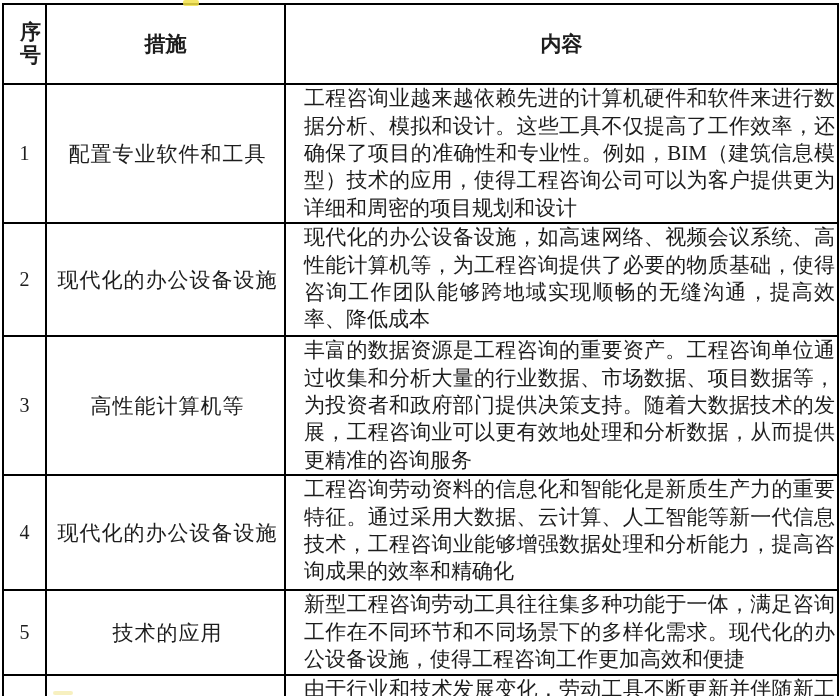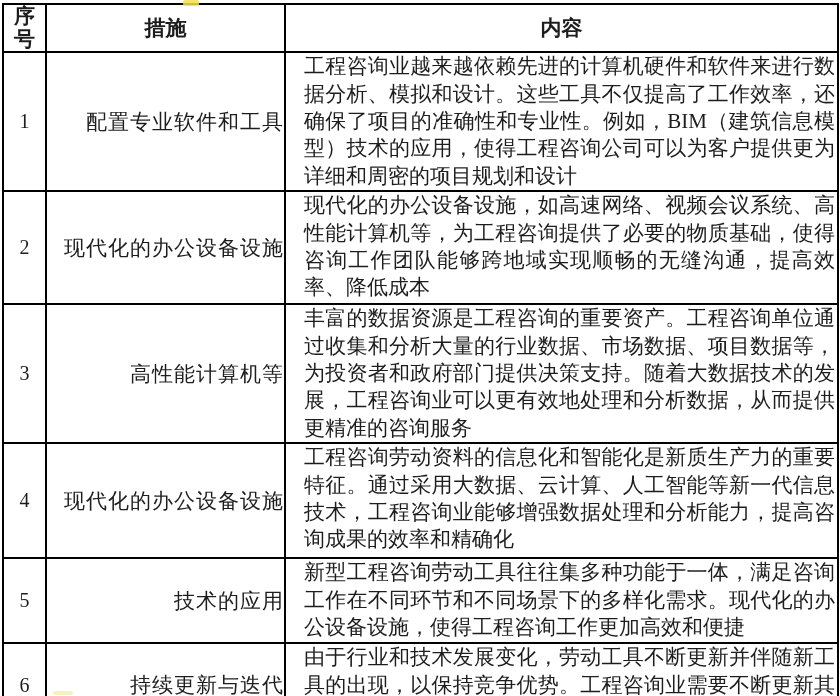--- a/index.html
+++ b/index.html
@@ -34,31 +34,31 @@
   col.c-no      { width: 43px;  }
   col.c-measure { width: 239px; }
   col.c-content { width: 553px; }
 
   thead th {
     height: 25px;
     font-size: 21px;
     font-weight: bold;
     text-align: center;
     vertical-align: middle;
-    padding: 0;
+    padding: 16px;
     line-height: 1.1;
   }
   td.cell-no {
     text-align: center;
     vertical-align: middle;
     font-size: 20px;
     padding: 0;
   }
   td.cell-measure {
-    text-align: right;
+    text-align: center;
     vertical-align: middle;
     font-size: 21px;
     padding: 0 0 0 4px;
     letter-spacing: 1px;
   }
   td.cell-content {
     text-align: justify;
     text-justify: inter-character;
     vertical-align: top;
     font-size: 21px;

